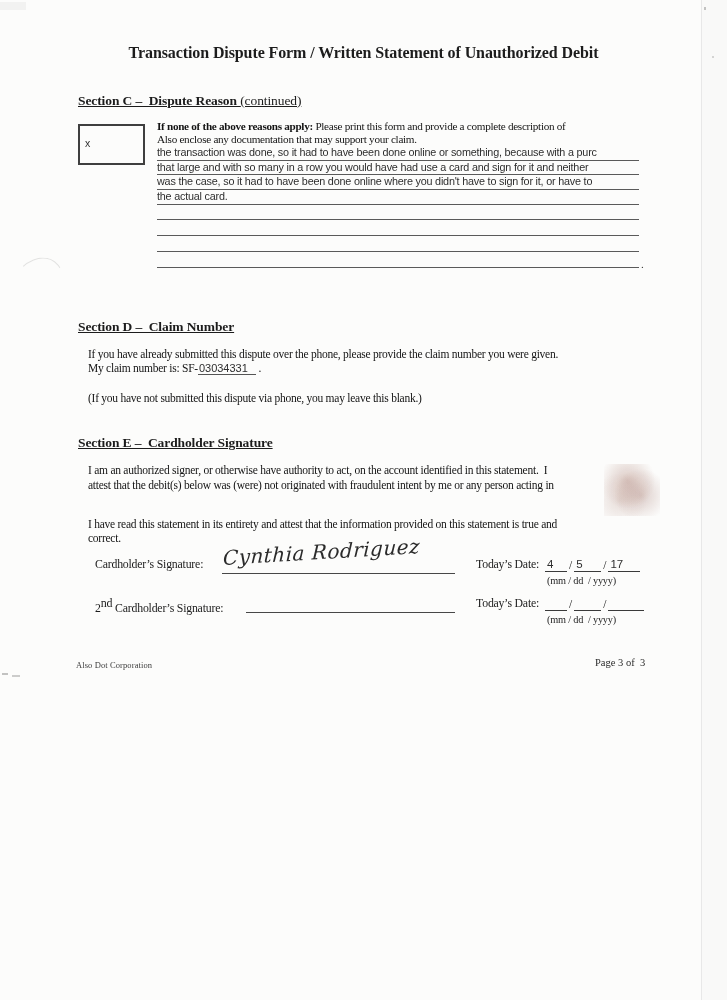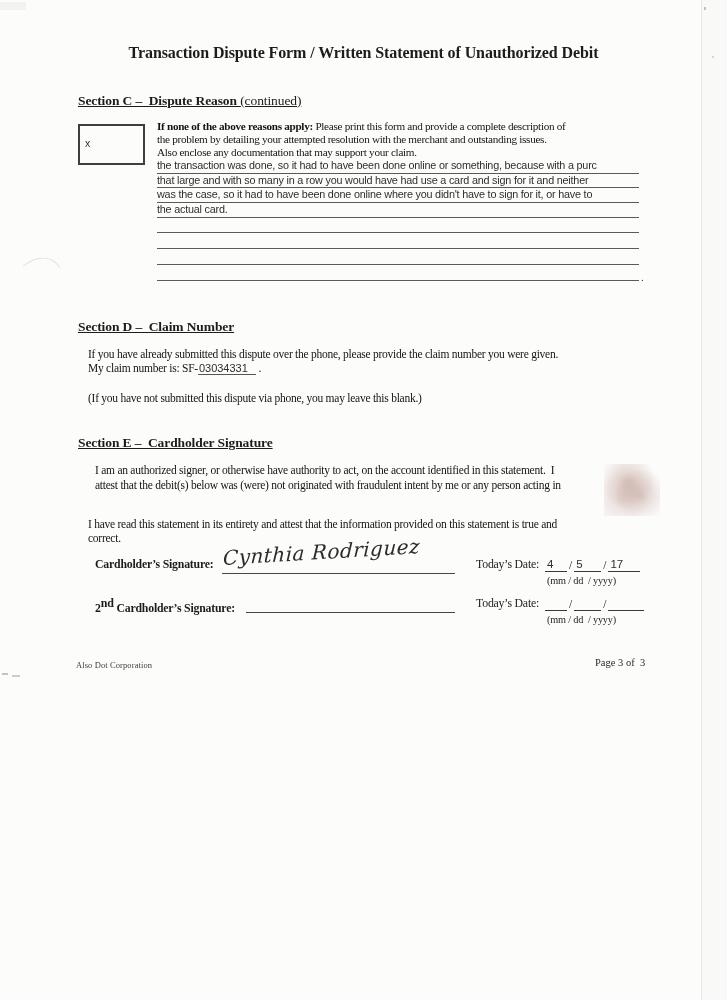--- a/index.html
+++ b/index.html
@@ -47,30 +47,30 @@
   }
   
   .body-line{
     font-size:11.5px;letter-spacing:-0.25px;color:#141414;white-space:pre;
   }
   .para{position:absolute;left:88px;}
   #para-d{top:348px;}
   #para-d .body-line{line-height:13.8px;}
   #note-d{top:392px;}
   #para-e1{top:463px;}
-  #para-e1 .body-line{line-height:14.8px;margin-left:7px;}
+  #para-e1 .body-line{line-height:14.8px;}
   #para-e2{top:518px;}
   #para-e2 .body-line{line-height:13.8px;}
   .claim-num{
     font-family:"Liberation Sans", sans-serif;font-size:11px;color:#2e2e2e;
     border-bottom:1px solid #555;padding:0 8px 0 1px;letter-spacing:0;
   }
   
   .sig-label{
-    position:absolute;left:95px;font-size:11.8px;font-weight:bold;
+    position:absolute;left:95px;font-size:11.8px;font-weight:normal;
     letter-spacing:-0.2px;white-space:pre;text-align:center;
   }
   .sig-label sup{font-size:12px;}
   .sig-rule{position:absolute;border-bottom:1px solid #474747;height:0;}
   .signature{
     position:absolute;left:223px;top:546px;width:230px;
     font-family:"DejaVu Serif", serif;font-style:italic;
     font-size:20px;color:#2b2b2b;letter-spacing:0.5px;
     transform:rotate(-3.5deg) skewX(-6deg);transform-origin:left center;
     white-space:pre;
@@ -152,21 +152,20 @@
   <div class="title">Transaction Dispute Form / Written Statement of Unauthorized Debit</div>
 
   <div class="sec-heading pre" style="top:93px;"><span>Section C –  Dispute Reason </span><span class="suffix">(continued)</span></div>
 
   <div class="checkbox">
     <span class="mark">x</span>
   </div>
 
   <div class="instr">
     <div class="serif-line pre"><b>If none of the above reasons apply:</b><span> Please print this form and provide a complete description of</span></div>
-    <div class="serif-line pre">the problem by detailing your attempted resolution with the merchant and outstanding issues.</div>
     <div class="serif-line pre">Also enclose any documentation that may support your claim.</div>
     <div class="ans-line">the transaction was done, so it had to have been done online or something, because with a purc</div>
     <div class="ans-line">that large and with so many in a row you would have had use a card and sign for it and neither</div>
     <div class="ans-line">was the case, so it had to have been done online where you didn't have to sign for it, or have to</div>
     <div class="ans-line">the actual card.</div>
     <div class="blank-line"></div>
     <div class="blank-line"></div>
     <div class="blank-line"></div>
     <div class="blank-line">
         <span class="dot">.</span>

